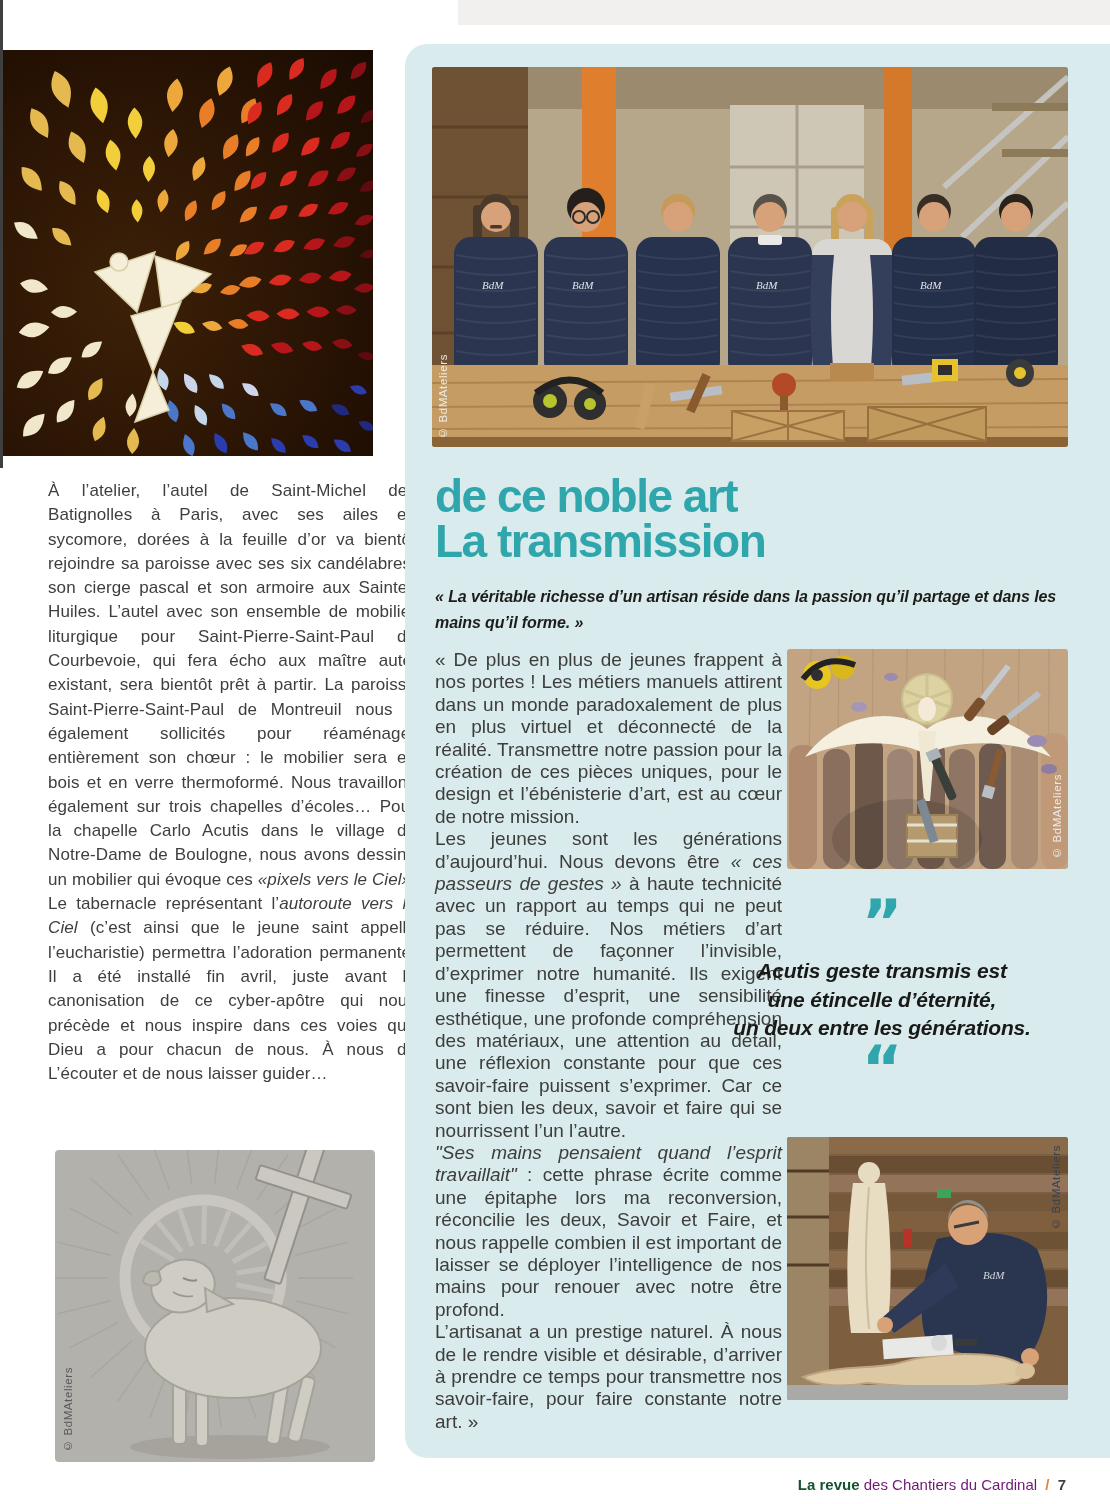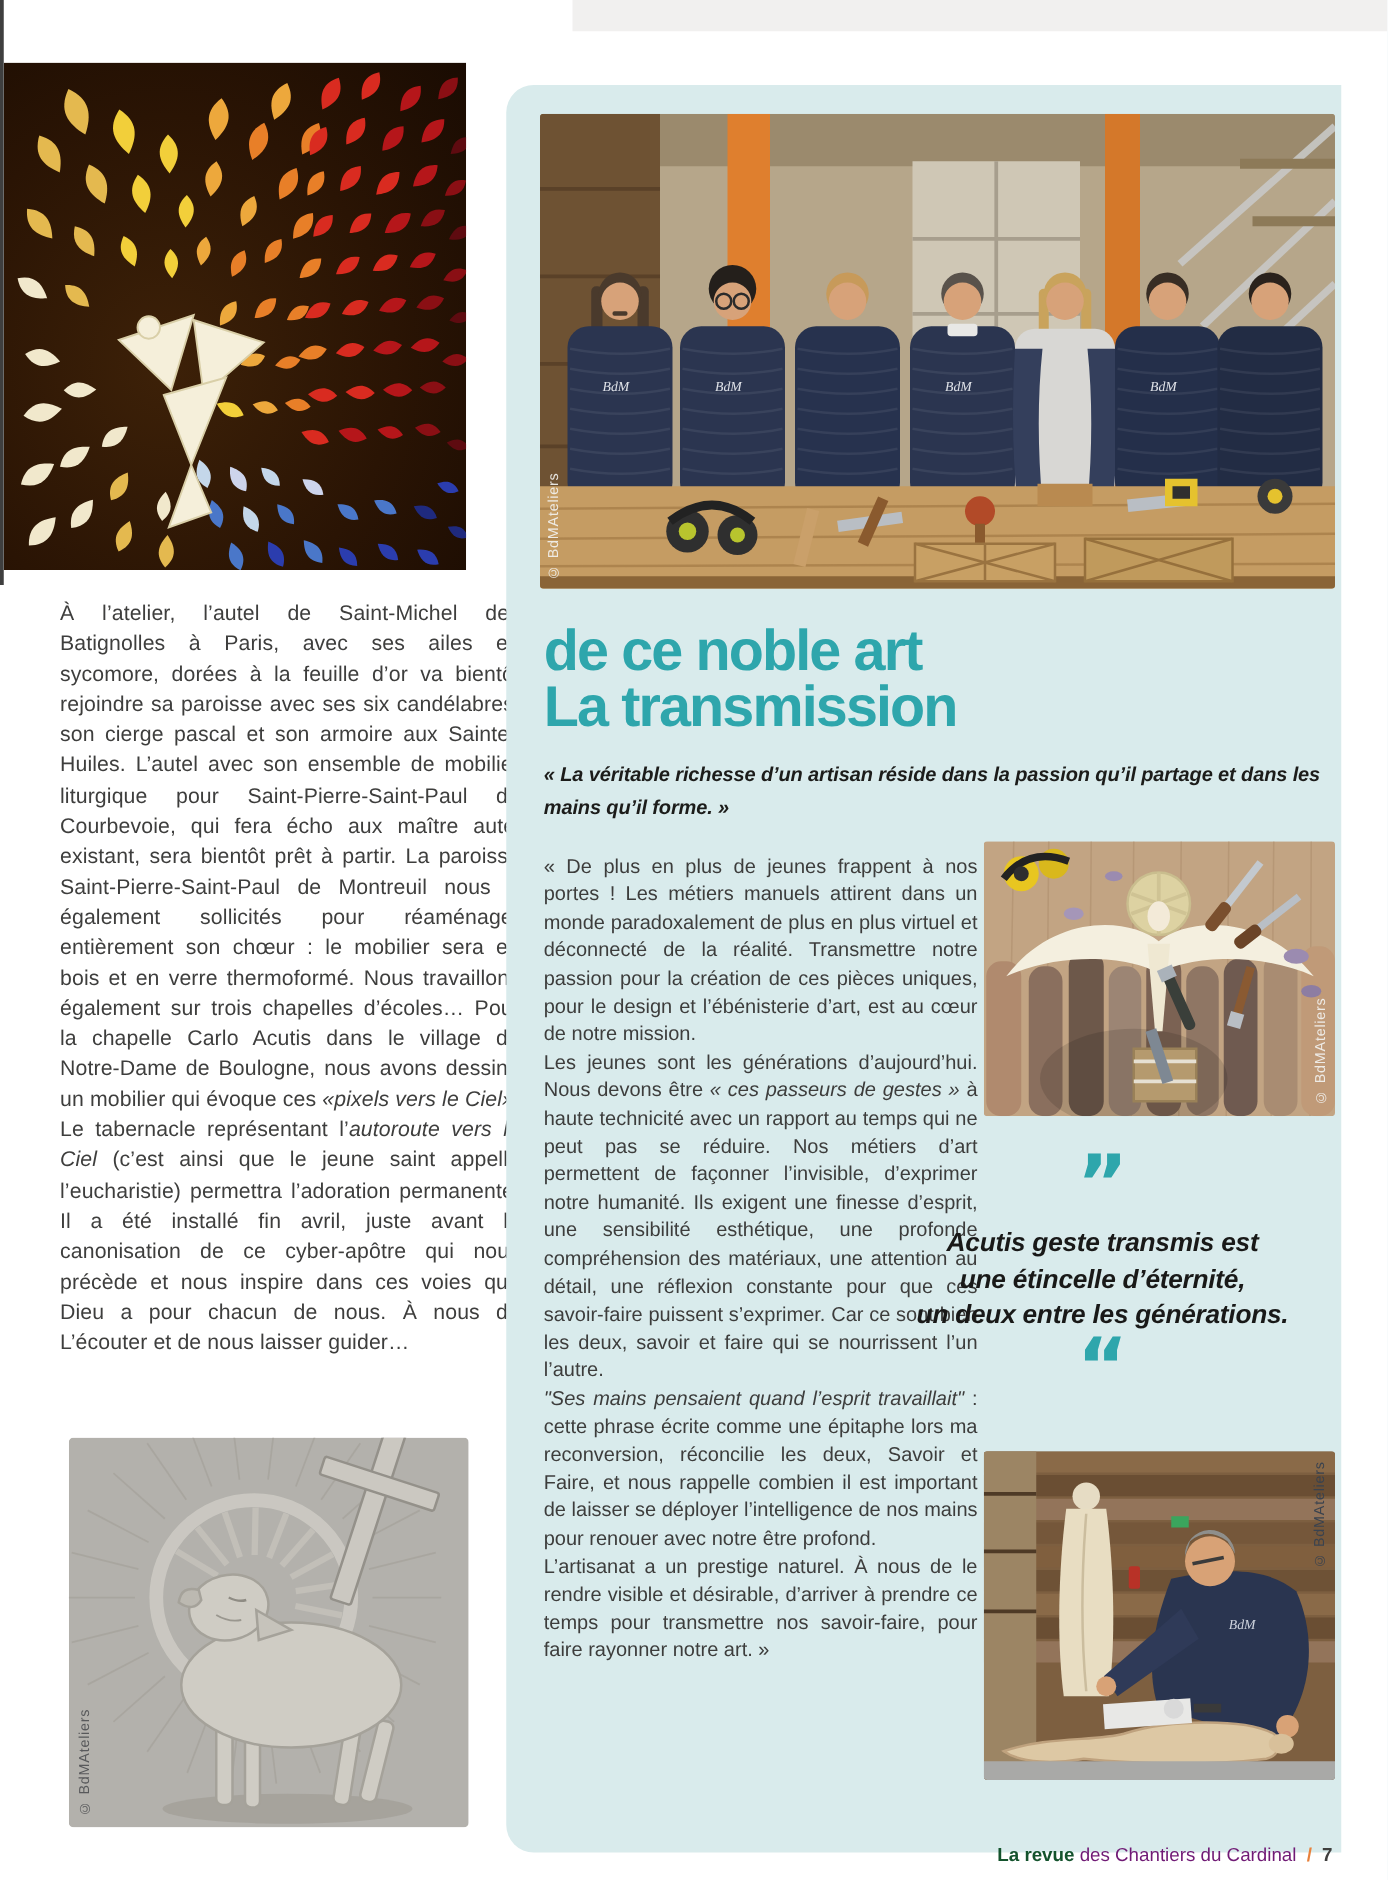--- a/index.html
+++ b/index.html
@@ -16,31 +16,31 @@
   .credit.dark{color:#58595b;}
   .credit.navy{color:#39424f;}
 
   .stained-glass{left:3px;top:50px;width:370px;height:406px;}
   .lamb-photo{left:55px;top:1150px;width:320px;height:312px;border-radius:4px;}
 
   .left-article{position:absolute;left:48px;top:479px;width:368px;
     font-size:17px;line-height:24.3px;color:#3e3e3d;text-align:justify;letter-spacing:.1px;}
   .left-article em{font-style:italic;}
 
-  .feature-panel{position:absolute;left:405px;top:68px;width:668px;height:1414px;
-    background:#d9ebec;border-radius:22px 0 0 22px;}
+  .feature-panel{position:absolute;left:405px;top:44px;width:668px;height:1414px;
+    background:#d9ebec;border-radius:22px 0 0 22px;padding-left:37px;}
   .team-photo{left:27px;top:23px;width:636px;height:380px;border-radius:3px;}
 
   .feature-heading{position:absolute;left:30px;top:430px;color:#2ea6ac;
     font-weight:bold;font-size:46px;line-height:45px;letter-spacing:-1.5px;}
   .feature-intro{position:absolute;left:30px;top:540px;width:625px;color:#1c1c1a;
     font-weight:bold;font-style:italic;font-size:16px;line-height:26px;letter-spacing:-.1px;}
 
   .content{position:absolute;left:30px;top:605px;width:633px;display:flex;}
-  .col-text{width:347px;font-size:16px;line-height:22.4px;color:#3d3d3c;text-align:justify;margin-top:10px;}
+  .col-text{width:347px;font-size:19px;line-height:22.4px;color:#3d3d3c;text-align:justify;}
   .col-text p{margin:0;}
   .col-text em{}
   .col-media{width:281px;margin-left:auto;}
   .marquetry-photo{position:relative;width:281px;height:220px;border-radius:3px;overflow:hidden;}
   .sculptor-photo{position:relative;width:281px;height:263px;border-radius:3px;overflow:hidden;margin-top:44px;}
   .marquetry-photo svg,.sculptor-photo svg{display:block;}
 
   .pull-quote{width:362px;margin-left:-86px;margin-top:34px;text-align:center;}
   .q-glyph{font-family:"DejaVu Sans",sans-serif;font-weight:bold;color:#2ea6ac;
     font-size:62px;line-height:40px;height:44px;}
@@ -404,21 +404,21 @@
       <div>La transmission</div>
     </div>
 
     <div class="feature-intro">« La véritable richesse d’un artisan réside dans la passion qu’il partage et dans les mains qu’il forme. »</div>
 
     <div class="content">
       <div class="col-text">
         <p><span>« De plus en plus de jeunes frappent à nos portes ! Les métiers manuels attirent dans un monde paradoxalement de plus en plus virtuel et déconnecté de la réalité. Transmettre notre passion pour la création de ces pièces uniques, pour le design et l’ébénisterie d’art, est au cœur de notre mission.</span></p>
         <p><span>Les jeunes sont les générations d’aujourd’hui. Nous devons être </span><em>« ces passeurs de gestes »</em><span> à haute technicité avec un rapport au temps qui ne peut pas se réduire. Nos métiers d’art permettent de façonner l’invisible, d’exprimer notre humanité. Ils exigent une finesse d’esprit, une sensibilité esthétique, une profonde compréhension des matériaux, une attention au détail, une réflexion constante pour que ces savoir-faire puissent s’exprimer. Car ce sont bien les deux, savoir et faire qui se nourrissent l’un l’autre.</span></p>
         <p><em>"Ses mains pensaient quand l’esprit travaillait"</em><span> : cette phrase écrite comme une épitaphe lors ma reconversion, réconcilie les deux, Savoir et Faire, et nous rappelle combien il est important de laisser se déployer l’intelligence de nos mains pour renouer avec notre être profond.</span></p>
-        <p><span>L’artisanat a un prestige naturel. À nous de le rendre visible et désirable, d’arriver à prendre ce temps pour transmettre nos savoir-faire, pour faire rayonner notre art. »</span></p>
+        <p><span>L’artisanat a un prestige naturel. À nous de le rendre visible et désirable, d’arriver à prendre ce temps pour transmettre nos savoir-faire, pour faire constante notre art. »</span></p>
       </div>
 
       <div class="col-media">
 
         <div class="marquetry-photo">
           <svg width="281" height="220" viewBox="0 0 281 220">
             <rect width="281" height="220" fill="#c2a483"></rect>
             <g stroke="#ae8f6e" stroke-width="1.2" opacity=".6">
               <line x1="24" y1="0" x2="20" y2="220"></line>
                 <line x1="52" y1="0" x2="50" y2="220"></line>

